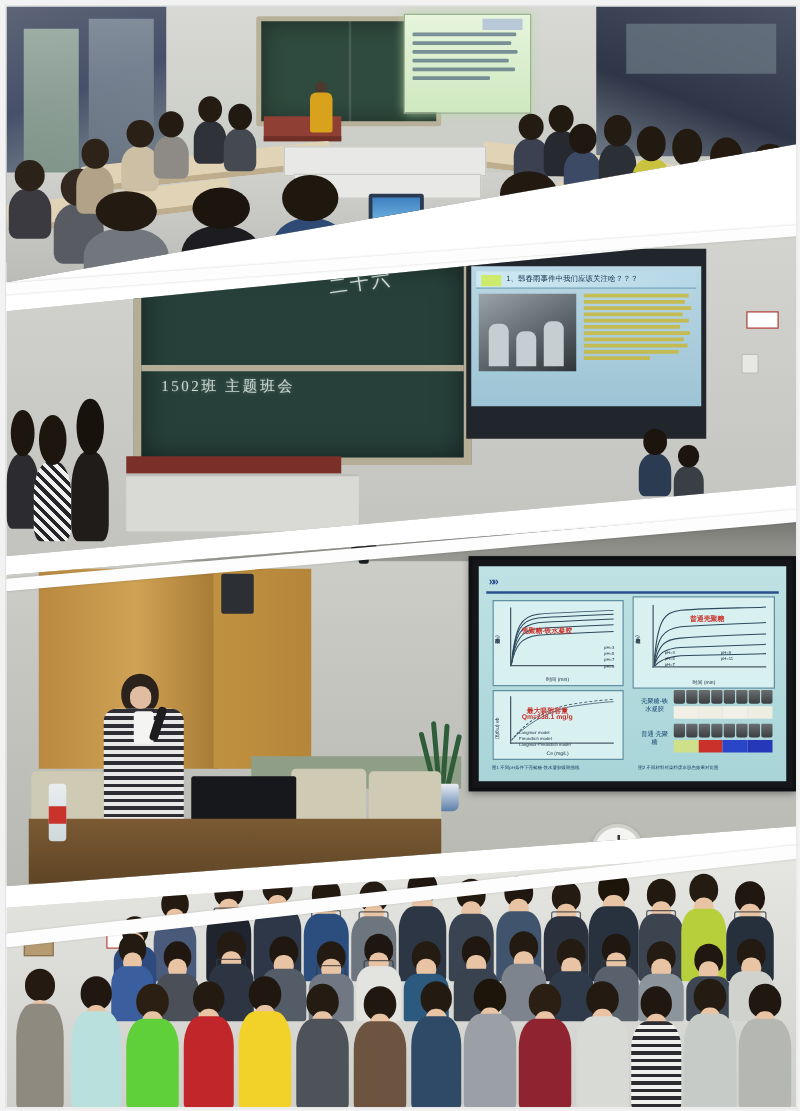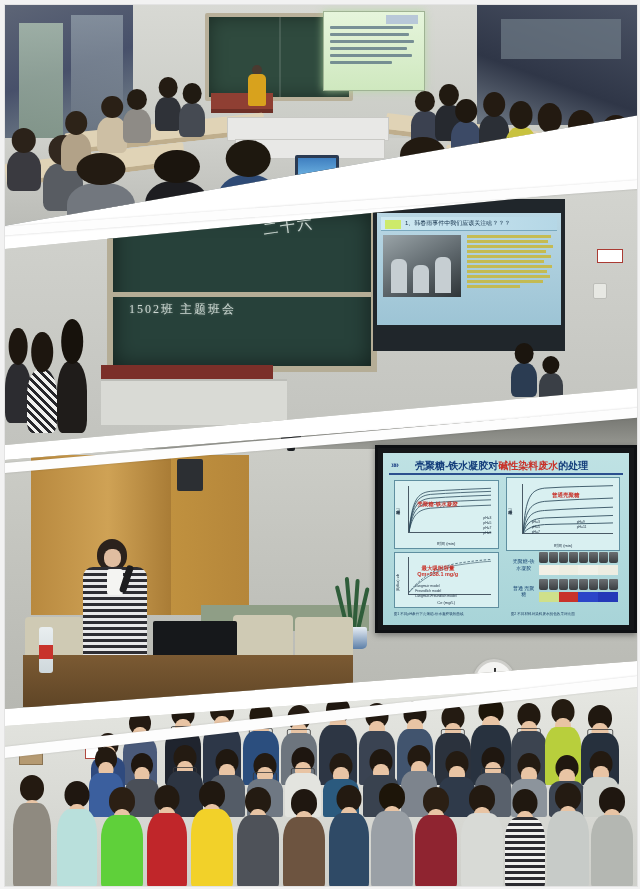--- a/index.html
+++ b/index.html
@@ -370,21 +370,20 @@
           <div class="p3-chair" style="left:290px;top:208px;width:58px;height:48px"></div>
           <div class="p3-laptop"></div>
           <div class="p3-table"></div>
           <div class="p3-bottle"></div>
           <div class="p3-clock"></div>
 
           <div class="p3-display">
             <div class="p3-slide">
               <div class="p3-slide-head">
                 <span class="p3-chev">»»</span>
-                <span class="p3-title"><span>壳聚糖-铁水凝胶对</span><span class="hl">碱性染料废水</span><span>的处理</span></span>
               </div>
 
               <div class="p3-grid">
 
                 <div class="chartbox" style="left:2%;top:2%;width:44%;height:50%;">
                   <div class="ylab">吸附率 (%)</div>
                   <div class="plot">
                     <svg class="curve" viewBox="0 0 100 60" preserveAspectRatio="none">
                       <path d="M0,60 C4,18 10,9 26,7 C50,5 75,4 100,3" fill="none" stroke="#2d4a5c" stroke-width="1"></path>
                       <path d="M0,60 C4,22 10,13 26,11 C50,9 75,8 100,7" fill="none" stroke="#2d4a5c" stroke-width="1"></path>

